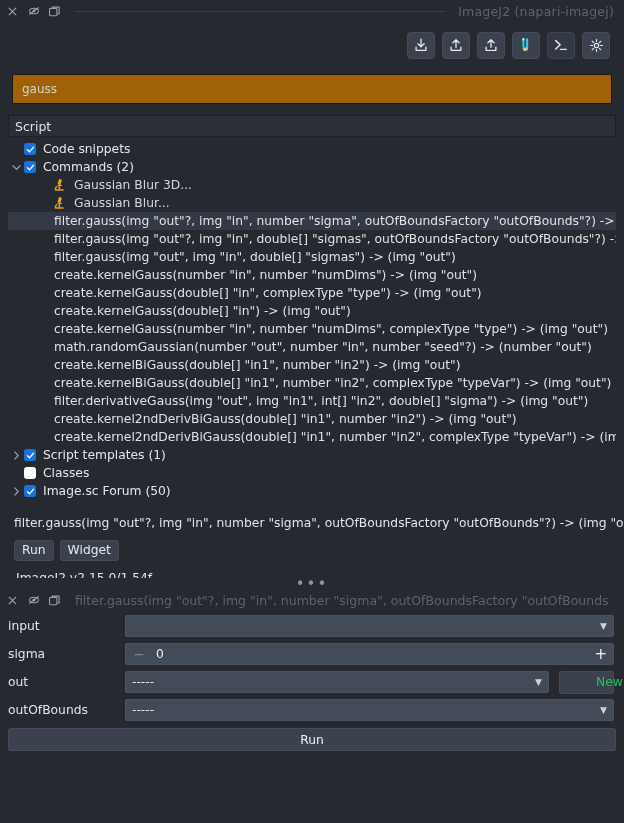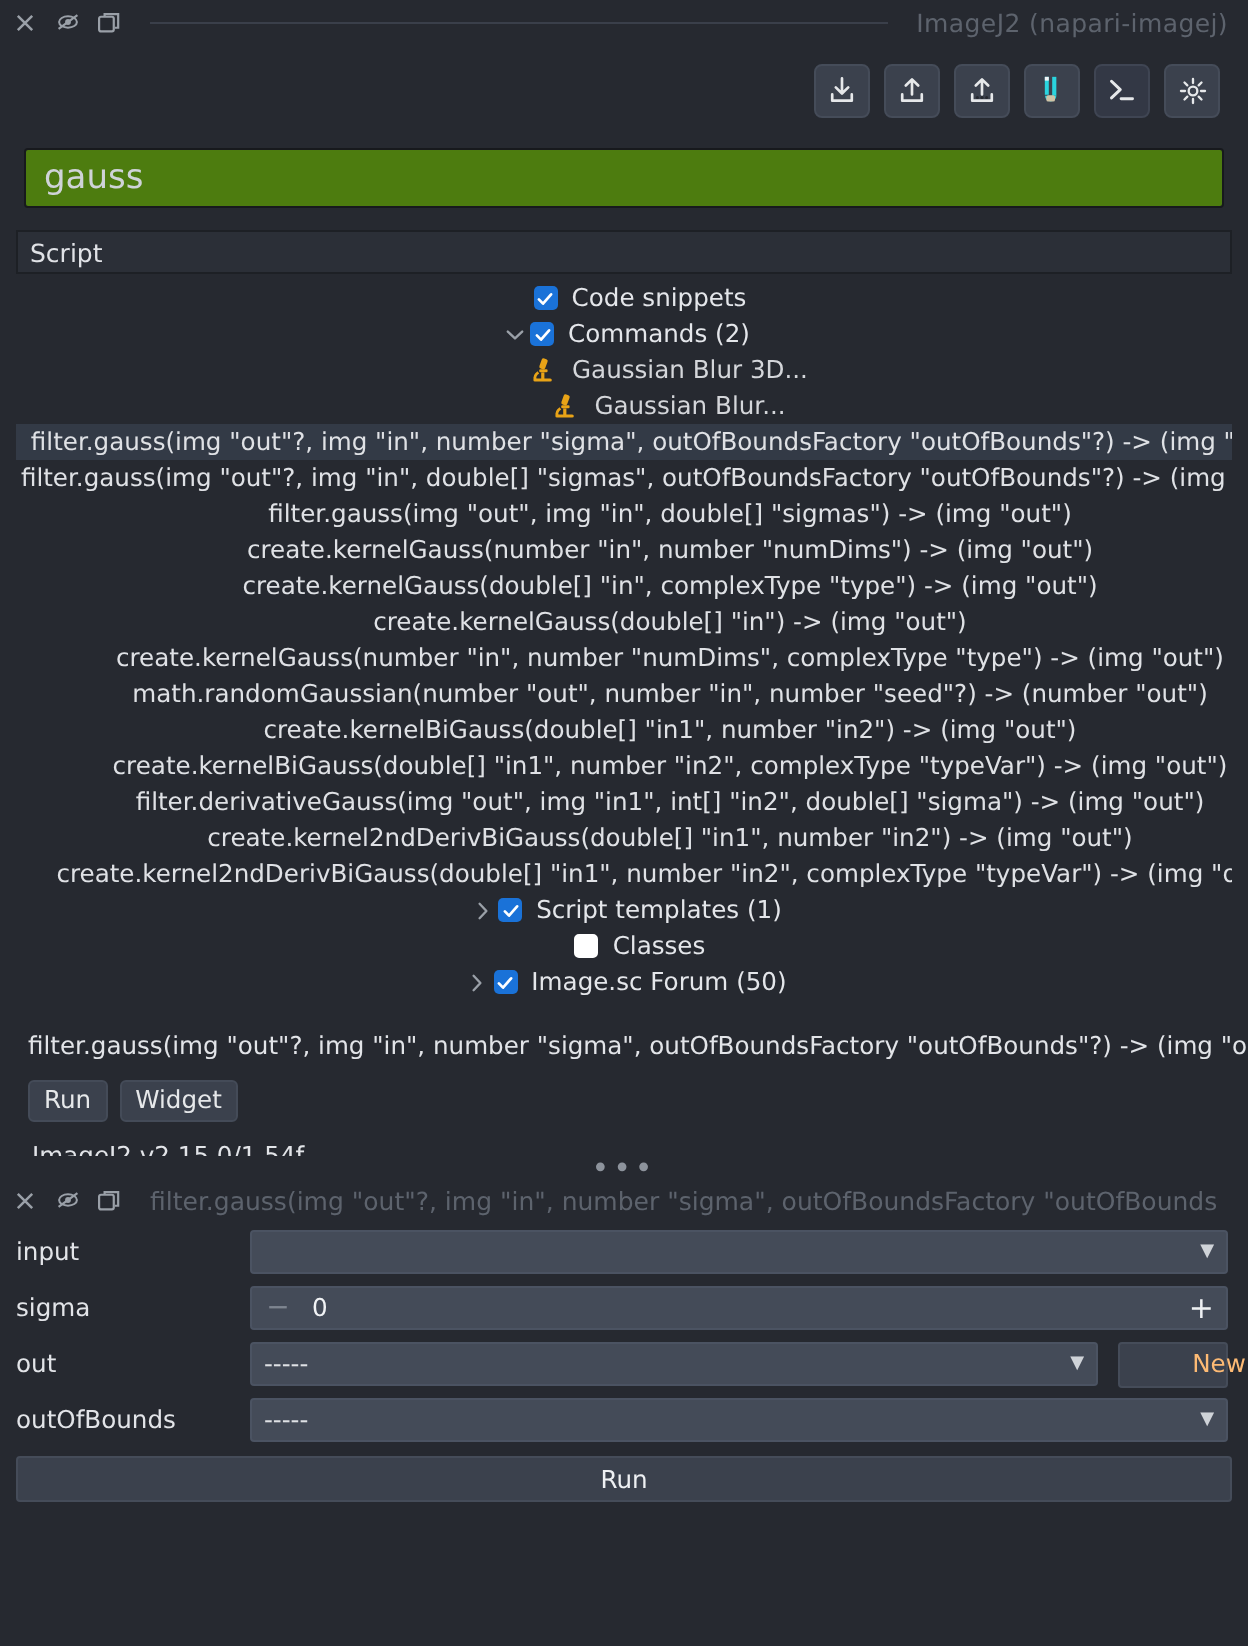--- a/index.html
+++ b/index.html
@@ -39,44 +39,44 @@
     background: #3b414d; border: 1px solid #454c59;
     display: flex; align-items: center; justify-content: center;
     color: #e6e8ea;
   }
   .tool-btn.flat { background: #333845; border-color: #3f4553; }
   .tool-btn svg { display: block; }
 
   
   .query-wrap { padding: 6px 12px 0 12px; }
   .query-input {
-    width: 100%; height: 30px; background: #4d7c0f;
+    width: 100%; height: 30px; background: #a16207;
     border: 1px solid #17191d; border-radius: 2px;
-    color: #cfd3d8; font-size: 17px;
+    color: #cfd3d8; font-size: 12px;
     font-family: "DejaVu Sans", "Liberation Sans", sans-serif;
     padding: 0 9px;
   }
 
   
   .search-header {
     margin: 11px 8px 0 8px; height: 22px;
     background: #2b2f37; border: 1px solid #1d2025;
     display: flex; align-items: center; padding: 0 6px;
     font-size: 12.5px; color: #e0e2e6;
   }
 
   
   .tree {
     margin: 3px 8px 0 8px;
     height: 365px; overflow: hidden;
     font-size: 12.3px;
   }
   .row {
     height: 18px; display: flex; align-items: center;
-    white-space: nowrap; line-height: 18px; justify-content: center;
+    white-space: nowrap; line-height: 18px;
   }
   .row.selected { background: #333a46; }
   .arrow {
     width: 16px; height: 18px; display: flex; align-items: center; justify-content: center;
     color: #9aa0a8; flex: 0 0 auto;
   }
   .arrow.spacer { visibility: hidden; }
   .cbx {
     width: 12px; height: 12px; border-radius: 2.5px; flex: 0 0 auto;
     display: flex; align-items: center; justify-content: center;
@@ -129,21 +129,21 @@
     padding: 0 6px; font-size: 12.3px; color: #dfe1e5; position: relative;
     margin-right: 10px;
   }
   .caret { margin-left: auto; color: #cfd3d8; font-size: 9px; }
   .spin { justify-content: flex-start; background: #444b58; }
   .spin .minus { color: #7e8590; font-size: 14px; width: 14px; text-align: center; }
   .spin .val { margin-left: 10px; color: #f1f3f5; }
   .spin .plus { margin-left: auto; color: #eef0f3; font-size: 15px; }
   .new-btn {
     width: 55px; height: 23px; background: #3b414d; border: 1px solid #454c59;
-    border-radius: 2px; color: #fdba74; font-size: 12.3px;
+    border-radius: 2px; color: #22c55e; font-size: 12.3px;
     display: flex; align-items: center; justify-content: center;
     margin-right: 10px; flex: 0 0 auto; padding-left: 46px;
   }
   .run-bar {
     margin: 4px 8px 6px 8px; height: 23px; background: #3b414d;
     border: 1px solid #454c59; border-radius: 2px;
     display: flex; align-items: center; justify-content: center;
     font-size: 12.3px; color: #eef0f3;
   }
 </style>

